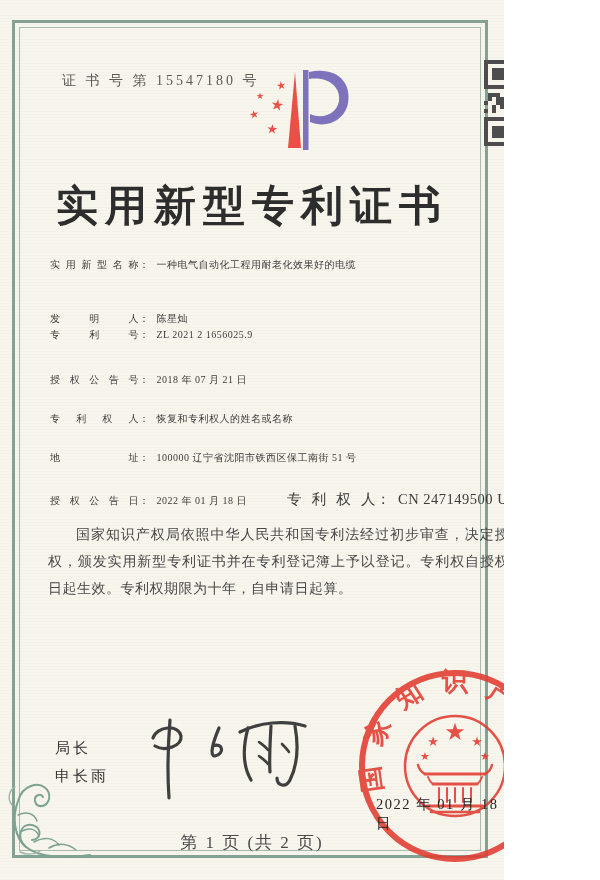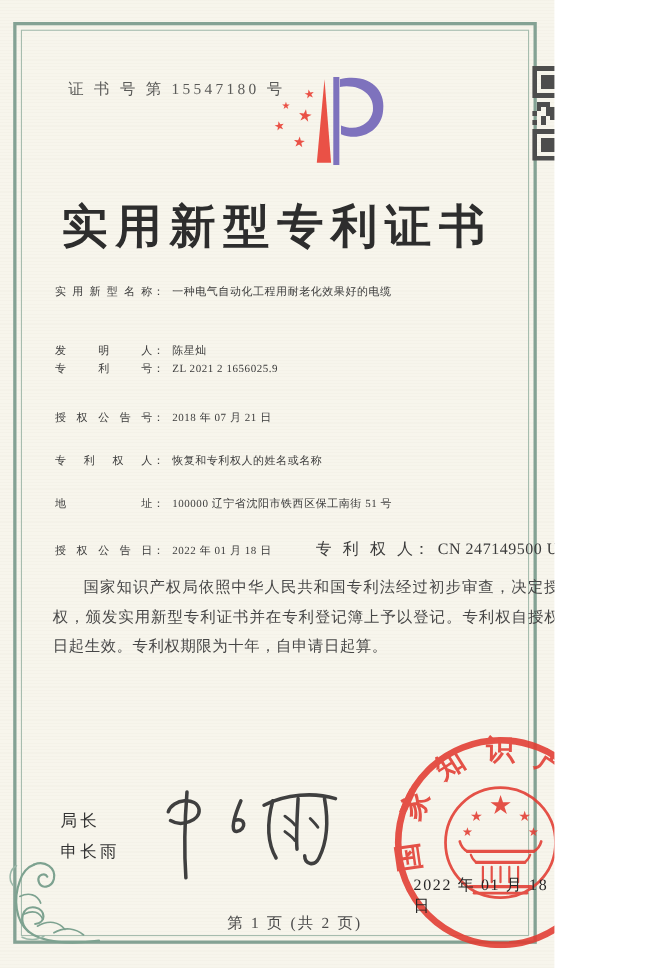--- a/index.html
+++ b/index.html
@@ -17,25 +17,25 @@
   .qr{position:absolute;left:484px;top:60px;width:86px;height:86px;}
   .title{position:absolute;left:0;top:178px;width:100%;text-align:center;
     font-size:42px;font-weight:700;letter-spacing:7px;color:#2d2d2d;}
   .fields{position:absolute;left:50px;top:250px;width:505px;}
   .row{position:absolute;left:0;font-size:10px;letter-spacing:0.5px;white-space:nowrap;color:#3b3b3b;}
   .flabel{display:inline-block;width:89px;text-align:justify;text-align-last:justify;vertical-align:bottom;}
   .colon{margin-right:7px;}
   .row2{position:absolute;font-size:14.5px;letter-spacing:0.5px;white-space:nowrap;color:#3b3b3b;}
   .body-par{position:absolute;left:48px;width:506px;font-size:14px;line-height:27px;
     color:#474747;text-indent:2em;text-align:justify;letter-spacing:0.5px;}
-  .sig-block{position:absolute;left:55px;top:734px;font-size:15px;letter-spacing:3px;color:#333;line-height:28px;font-style:normal;font-family:Liberation Mono, monospace;}
+  .sig-block{position:absolute;left:55px;top:734px;font-size:15px;letter-spacing:3px;color:#333;line-height:28px;font-style:normal;}
   .signature-svg{position:absolute;left:135px;top:700px;}
   .seal-svg{position:absolute;left:355px;top:662px;opacity:0.88;}
   .seal-date{position:absolute;left:376px;top:795px;font-size:14.5px;letter-spacing:1.5px;color:#262626;}
-  .footer{position:absolute;left:0;top:831px;width:100%;text-align:center;font-size:14px;letter-spacing:2px;color:#4a4a4a;padding-left:16px;}
+  .footer{position:absolute;left:0;top:831px;width:100%;text-align:center;font-size:17px;letter-spacing:2px;color:#4a4a4a;}
   .flourish{position:absolute;width:90px;height:78px;}
   .flourish.left{left:4px;top:781px;}
   .flourish.right{left:506px;top:781px;}
   .hidden-defs{position:absolute;width:0;height:0;overflow:hidden;}
 </style>
 </head>
 <body>
 
 <div class="page">
 

